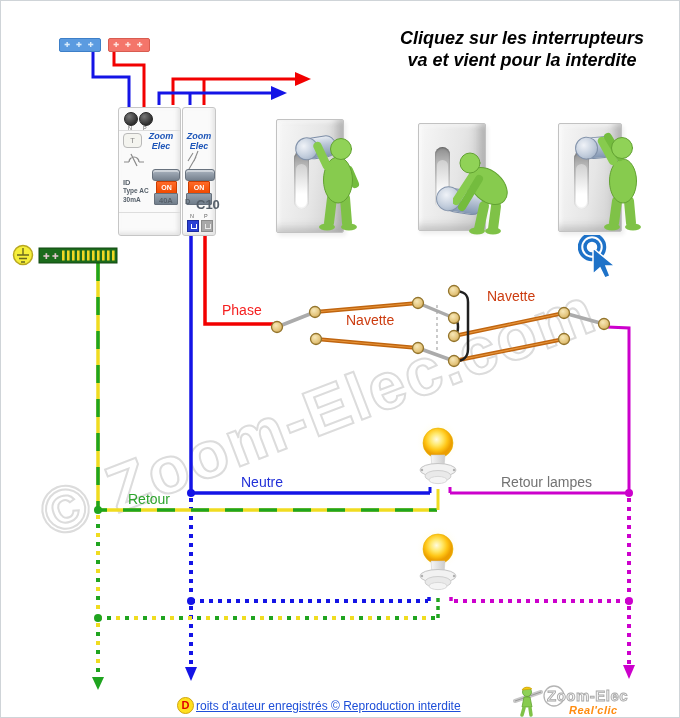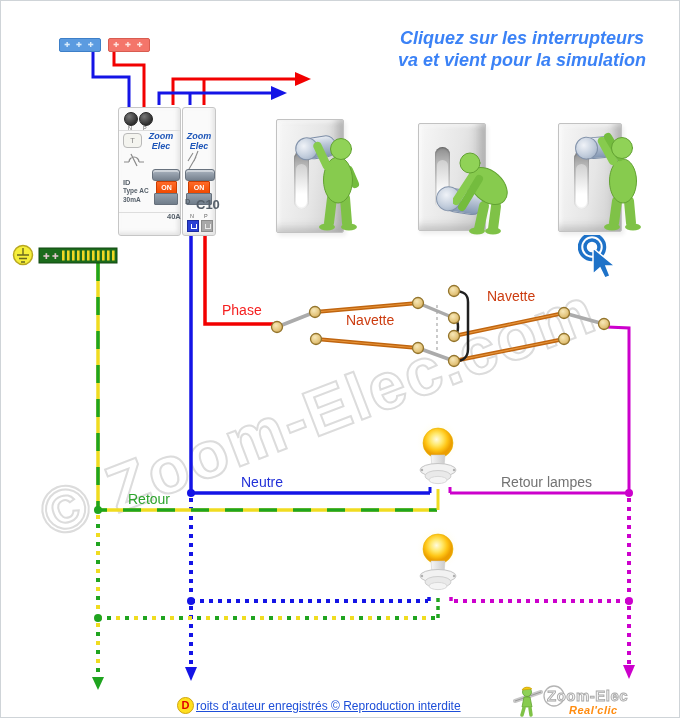--- a/index.html
+++ b/index.html
@@ -1,20 +1,20 @@
 <!DOCTYPE html>
 <html><head>
 <meta charset="utf-8">
 <style>
   html,body{margin:0;padding:0;background:#fff;}
   #canvas{position:relative;width:678px;height:716px;background:#ffffff;overflow:hidden;
           border:1px solid #cfd4d8;font-family:"Liberation Sans",sans-serif;}
   
   #header{position:absolute;left:383px;top:26px;width:276px;text-align:center;
-          color:#3b82f6;font-size:18px;font-weight:bold;font-style:italic;line-height:22px;z-index:5;}
+          color:#000000;font-size:18px;font-weight:bold;font-style:italic;line-height:22px;z-index:5;}
   
   .tblock{position:absolute;top:37px;width:40px;height:12px;border-radius:2px;z-index:4;
           font-size:7px;line-height:12px;text-align:center;letter-spacing:2px;overflow:hidden;}
   #blk-n{left:58px;background:#5b9be0;border:1px solid #3d7fc8;color:#d9ecfb;}
   #blk-p{left:107px;background:#f4756a;border:1px solid #d85c50;color:#ffe4e0;}
   
   .module{position:absolute;top:106px;background:#fafafa;border:1px solid #c6c6c6;border-radius:3px;z-index:3;
           box-shadow:inset -2px -2px 4px rgba(150,150,150,.25), inset 1px 1px 2px #fff;}
   #mod-id{left:117px;width:61px;height:127px;}
   #mod-dj{left:181px;width:32px;height:127px;}
@@ -165,21 +165,21 @@
         <circle cx="453" cy="335" r="5.5"></circle>
         <circle cx="453" cy="360" r="5.5"></circle>
       <circle cx="563" cy="312" r="5.5"></circle>
         <circle cx="563" cy="338" r="5.5"></circle>
         <circle cx="603" cy="323" r="5.5"></circle>
     </g>
   </svg>
 
   <div id="header">
     <div>Cliquez sur les interrupteurs</div>
-    <div>va et vient pour la simulation</div>
+    <div>va et vient pour la interdite</div>
   </div>
 
   <div id="blk-n" class="tblock">✚ ✚ ✚ ✚</div>
   <div id="blk-p" class="tblock">✚ ✚ ✚ ✚</div>
 
   <div id="mod-id" class="module">
     <div class="m term-circ" style="left:5px;top:4px;"></div>
     <div class="m term-circ" style="left:20px;top:4px;"></div>
     <div class="m tiny" style="left:9px;top:17px;">N</div>
     <div class="m tiny" style="left:24px;top:17px;">P</div>
@@ -191,21 +191,21 @@
     </div>
     <svg class="m" style="left:4px;top:42px;" width="22" height="20" viewBox="0 0 22 20">
       <path d="M1,12 H6 M16,12 H21 M6,12 a5,5 0 1 1 10,0 M8,4 L14,16" stroke="#8a8a8a" stroke-width="1.2" fill="none"></path>
     </svg>
     <div class="m handle" style="left:33px;top:61px;width:26px;"></div>
     <div class="m onbox" style="left:37px;top:73px;width:19px;">ON</div>
     <div class="m graybox" style="left:35px;top:85px;width:22px;"></div>
     <div class="m mtxt" style="left:4px;top:70px;font-size:7.5px;">ID</div>
     <div class="m mtxt" style="left:4px;top:79px;">Type AC</div>
     <div class="m mtxt" style="left:4px;top:88px;">30mA</div>
-    <div class="m mtxt" style="left:40px;top:104px;font-size:7.5px;margin-left:8px;">40A</div>
+    <div class="m mtxt" style="left:40px;top:88px;font-size:7.5px;">40A</div>
     <div class="m" style="left:0;top:104px;width:61px;border-top:1px solid #ddd;"></div>
   </div>
 
   <div id="mod-dj" class="module">
     <div class="m brand" style="left:1px;top:24px;width:30px;">
       <div>Zoom</div>
         <div>Elec</div>
     </div>
     <svg class="m" style="left:3px;top:41px;" width="14" height="22" viewBox="0 0 14 22">
       <path d="M3,20 L10,8 M8,12 L12,2 M2,12 L7,4" stroke="#8a8a8a" stroke-width="1.1" fill="none"></path>

